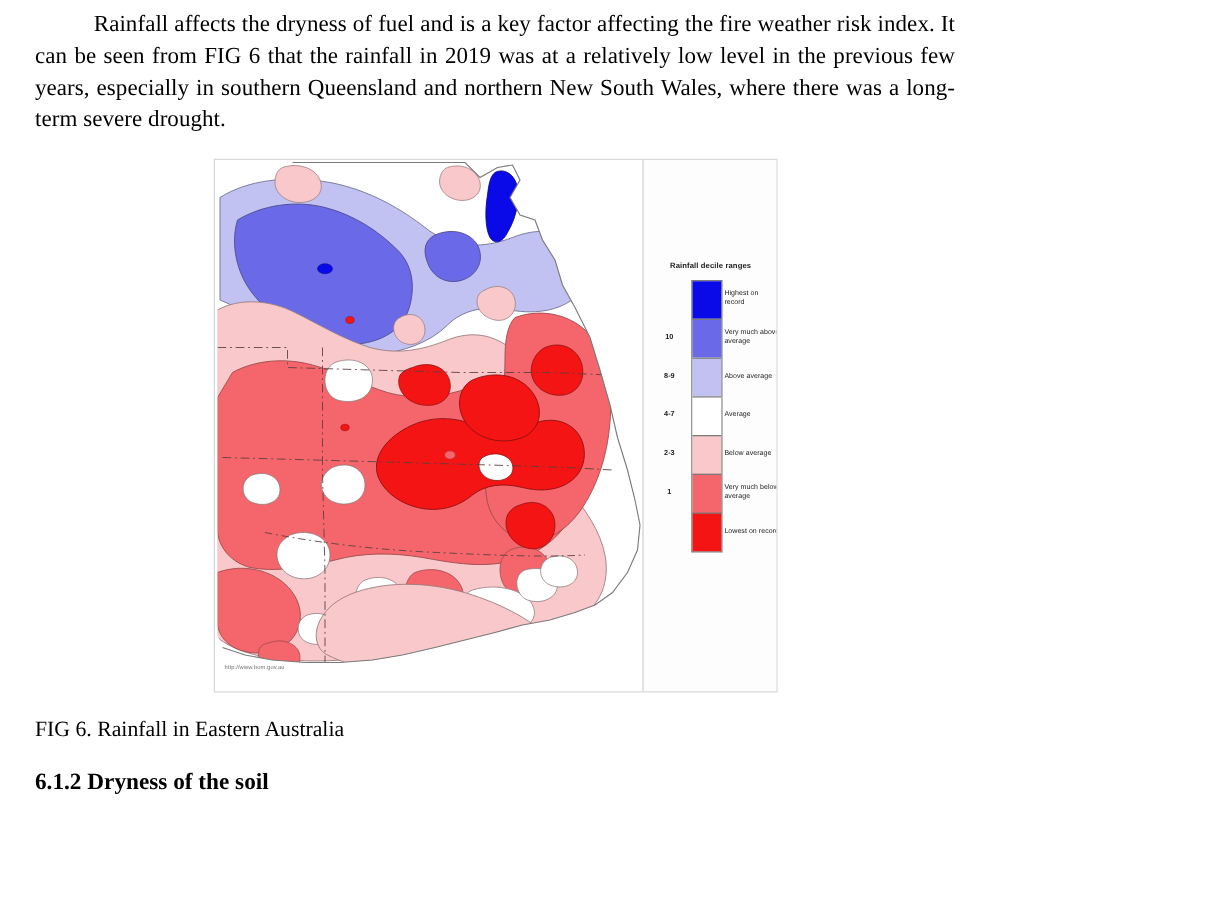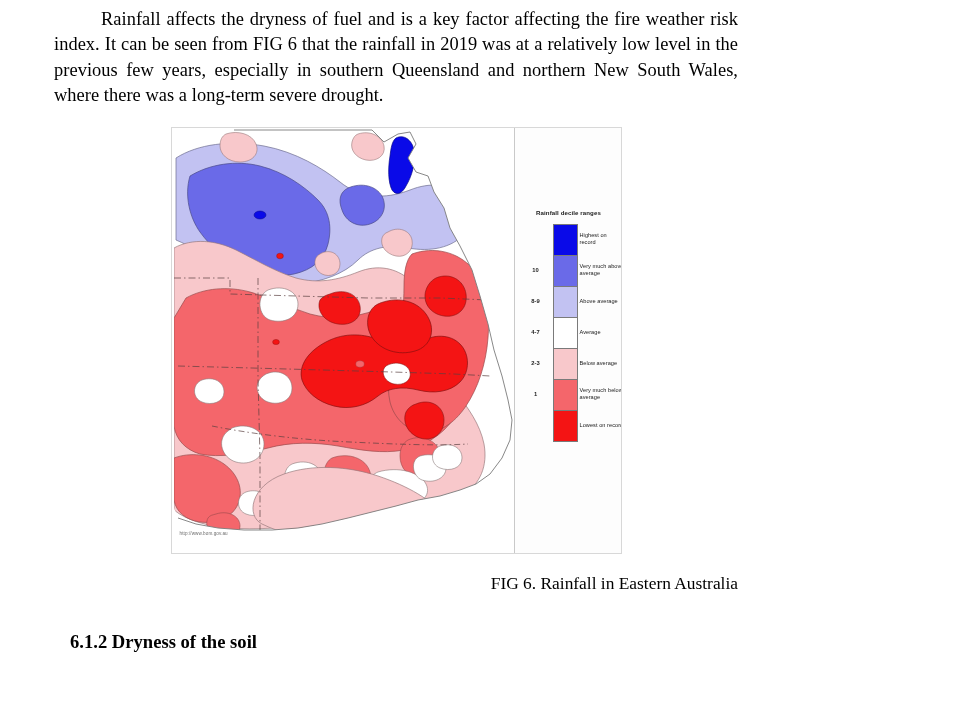--- a/index.html
+++ b/index.html
@@ -14,21 +14,21 @@
     color: #000000;
     overflow: hidden;
     position: relative;
   }
 
   .page {
     position: relative;
     width: 792px;
     height: 728px;
     box-sizing: border-box;
-    padding: 0 54px;
+    padding: 0 28px;
   }
 
   
   .para {
     font-size: 18.4px;
     line-height: 25.4px;
     text-align: justify;
     text-justify: inter-word;
     margin: 0;
     letter-spacing: 0.05px;
@@ -38,28 +38,28 @@
     text-indent: 47px;
   }
   .para.last {
     padding-top: 10px;
     text-indent: 47px;
   }
 
   .heading {
     font-size: 18.6px;
     font-weight: bold;
-    margin: 16px;
+    margin: 0;
     padding-top: 20px;
     line-height: 24px;
   }
 
   .fig-caption {
     font-size: 17.4px;
-    text-align: right;
+    text-align: left;
     margin: 0;
     padding-top: 18px;
     line-height: 22px;
   }
 
   
   .figure-wrap {
     width: 100%;
     display: flex;
     justify-content: center;

